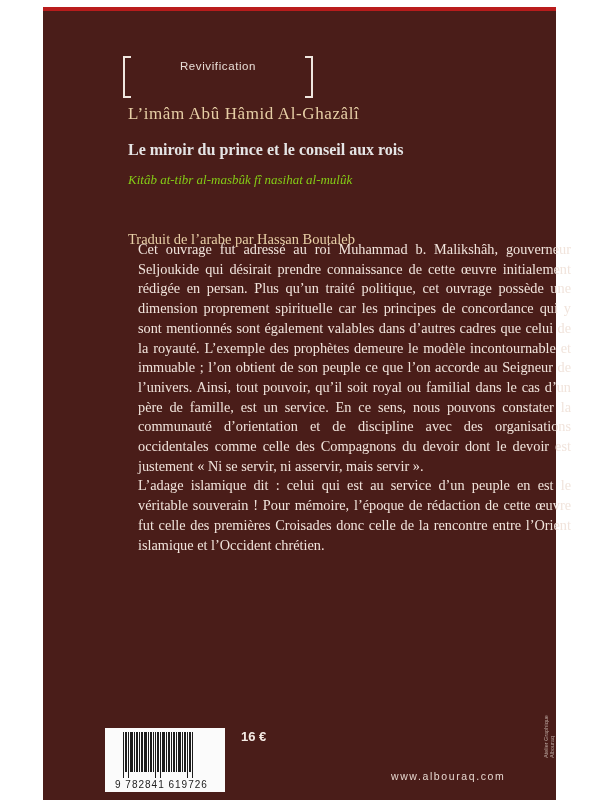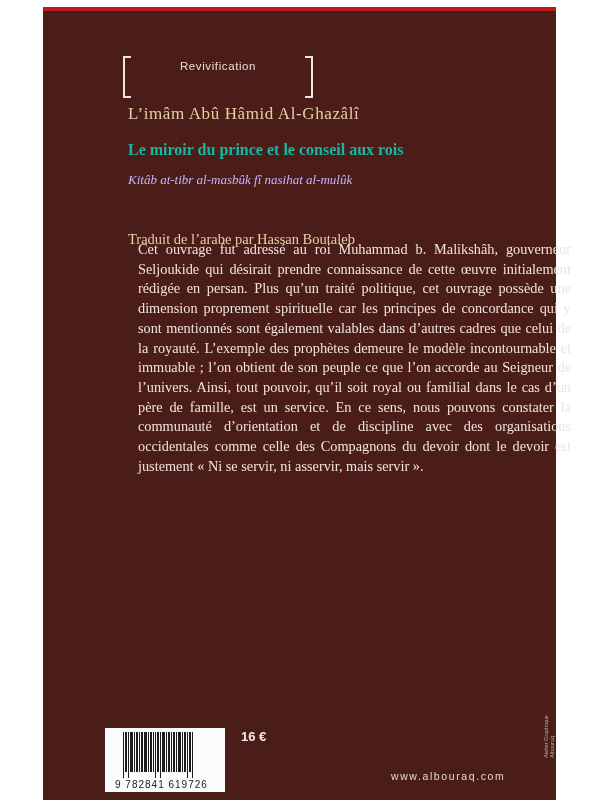--- a/index.html
+++ b/index.html
@@ -27,25 +27,25 @@
       text-align: center; color: #e8ddd6;
       font-family: "Liberation Sans", sans-serif; font-size: 11.5px;
       letter-spacing: 0.6px; line-height: 16px;
     }
     .author {
       position: absolute; left: 85px; top: 93px;
       color: #e7cfa6; font-size: 17px; letter-spacing: 0.6px; text-align: center;
     }
     .title {
       position: absolute; left: 85px; top: 130px;
-      color: #14b8a6; font-size: 16px; font-weight: bold;
+      color: #e5e5e5; font-size: 16px; font-weight: bold;
     }
     .subtitle {
       position: absolute; left: 85px; top: 161px;
-      color: #c4b5fd; font-size: 13px; font-style: italic;
+      color: #84cc16; font-size: 13px; font-style: italic;
     }
     .translator {
       position: absolute; left: 85px; top: 184px;
       color: #e7cfa6; font-size: 14.5px; margin-top: 36px;
     }
     .blurb {
       position: absolute; left: 95px; top: 229px; width: 433px;
       color: #f1e4dc; font-size: 14.3px; line-height: 19.7px;
     }
     .blurb p { margin: 0; text-align: justify; }
@@ -95,20 +95,21 @@
     <div class="bracket right"></div>
   </div>
 
   <div class="author">L’imâm Abû Hâmid Al-Ghazâlî</div>
   <div class="title">Le miroir du prince et le conseil aux rois</div>
   <div class="subtitle">Kitâb at-tibr al-masbûk fî nasihat al-mulûk</div>
   <div class="translator">Traduit de l’arabe par Hassan Boutaleb</div>
 
   <div class="blurb">
     <p class="first">Cet ouvrage fut adressé au roi Muhammad b. Malikshâh, gouverneur Seljoukide qui désirait prendre connaissance de cette œuvre initialement rédigée en persan. Plus qu’un traité politique, cet ouvrage possède une dimension proprement spirituelle car les principes de concordance qui y sont mentionnés sont également valables dans d’autres cadres que celui de la royauté. L’exemple des prophètes demeure le modèle incontournable et immuable ; l’on obtient de son peuple ce que l’on accorde au Seigneur de l’univers. Ainsi, tout pouvoir, qu’il soit royal ou familial dans le cas d’un père de famille, est un service. En ce sens, nous pouvons constater la communauté d’orientation et de discipline avec des organisations occidentales comme celle des Compagnons du devoir dont le devoir est justement « Ni se servir, ni asservir, mais servir ».</p>
+    <p>L’adage islamique dit : celui qui est au service d’un peuple en est le véritable souverain ! Pour mémoire, l’époque de rédaction de cette œuvre fut celle des premières Croisades donc celle de la rencontre entre l’Orient islamique et l’Occident chrétien.</p>
   </div>
 
   <div class="barcode-box">
     <div class="bars">
       <span class="tall" style="width:1px"></span>
         <span style="width:2px"></span>
         <span class="tall" style="width:1px"></span>
       <span style="width:3px"></span>
         <span style="width:1px"></span>
         <span style="width:2px"></span>

